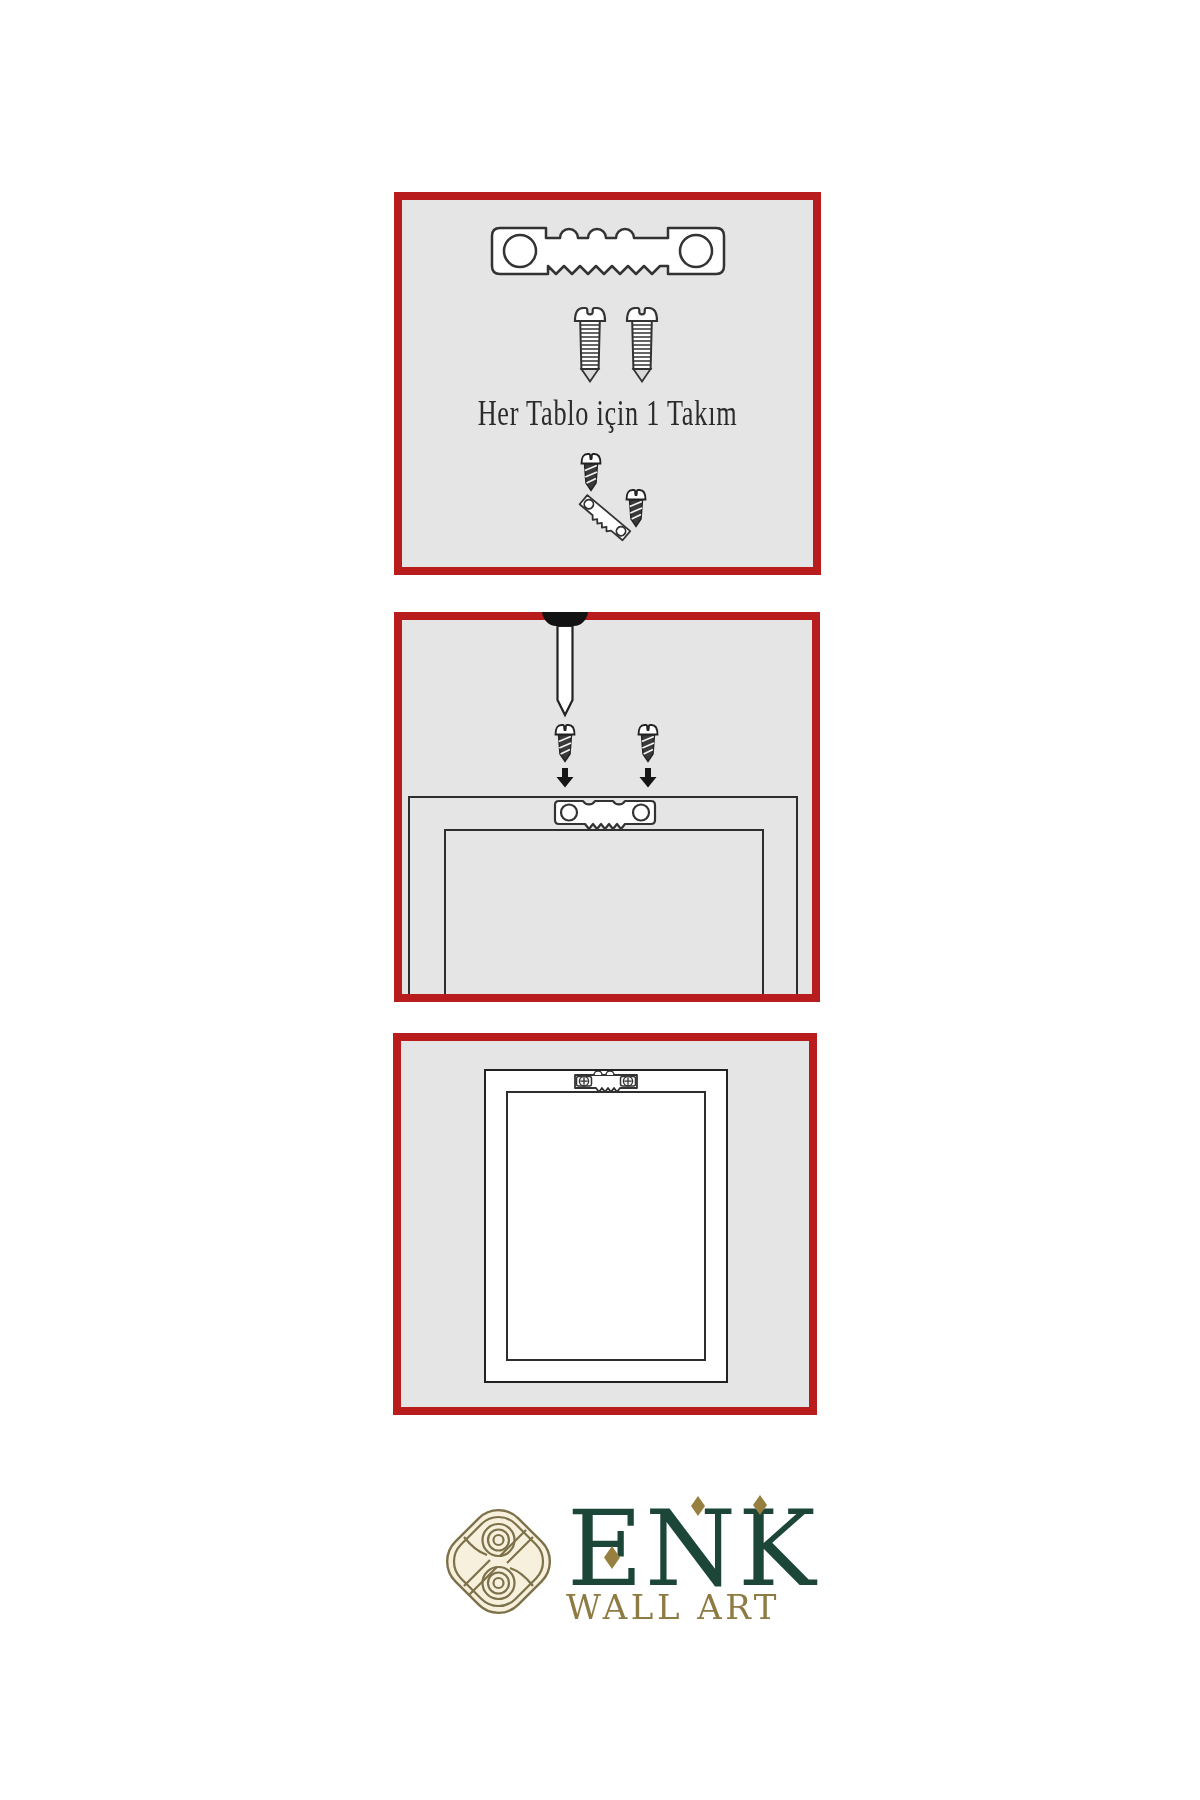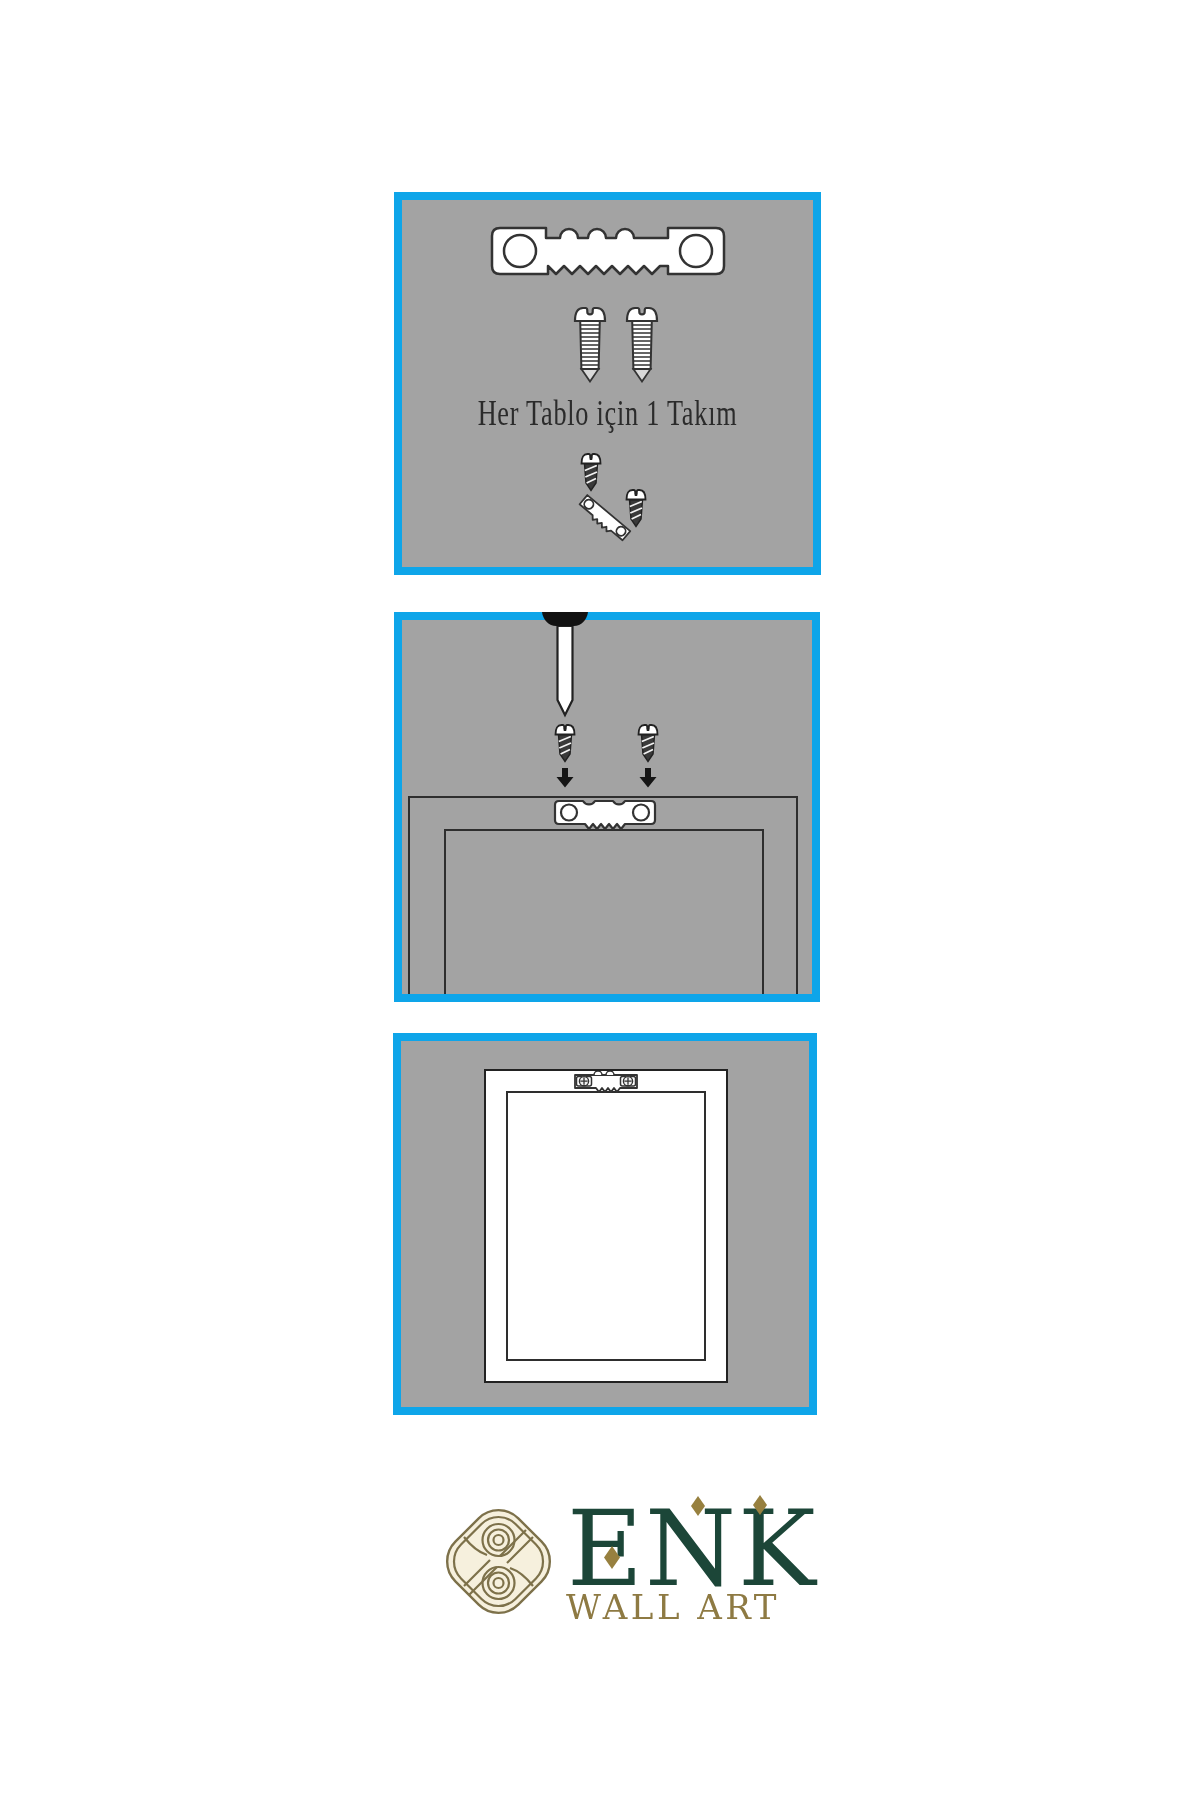--- a/index.html
+++ b/index.html
@@ -1,20 +1,20 @@
 <!DOCTYPE html>
 <html><head>
 <meta charset="utf-8">
 <style>
   html,body{margin:0;padding:0;background:#ffffff;}
   *{box-sizing:border-box;}
   .canvas{position:relative;width:1200px;height:1800px;background:#ffffff;overflow:hidden;
           font-family:"Liberation Serif", serif;}
   .abs{position:absolute;}
-  .panel{position:absolute;border:8px solid #0ea5e9;background:#a3a3a3;}
+  .panel{position:absolute;border:8px solid #b91c1c;background:#e5e5e5;}
   #panel1{left:394px;top:192px;width:427px;height:383px;}
   #panel2{left:394px;top:612px;width:426px;height:390px;}
   #panel3{left:393px;top:1033px;width:424px;height:382px;}
   .caption{left:0;top:194px;width:411px;text-align:center;font-size:35px;color:#2b2b2b;
            white-space:nowrap;transform:scaleX(.75);transform-origin:center;
            font-family:"Liberation Serif", serif;letter-spacing:1px;}
   .frame-line{position:absolute;border-style:solid;border-color:#2e2e2e;background:transparent;}
   .rect-full{position:absolute;border:2.5px solid #222;background:#fff;}
   .rect-thin{position:absolute;border:2px solid #2e2e2e;background:#fff;}
   .wordmark{position:absolute;left:567px;top:1497px;font-size:104px;line-height:104px;

